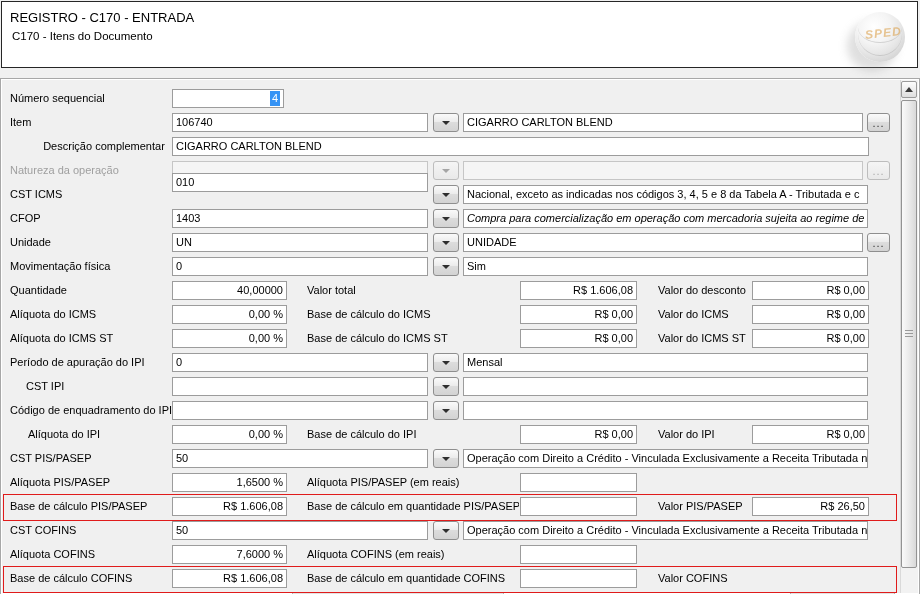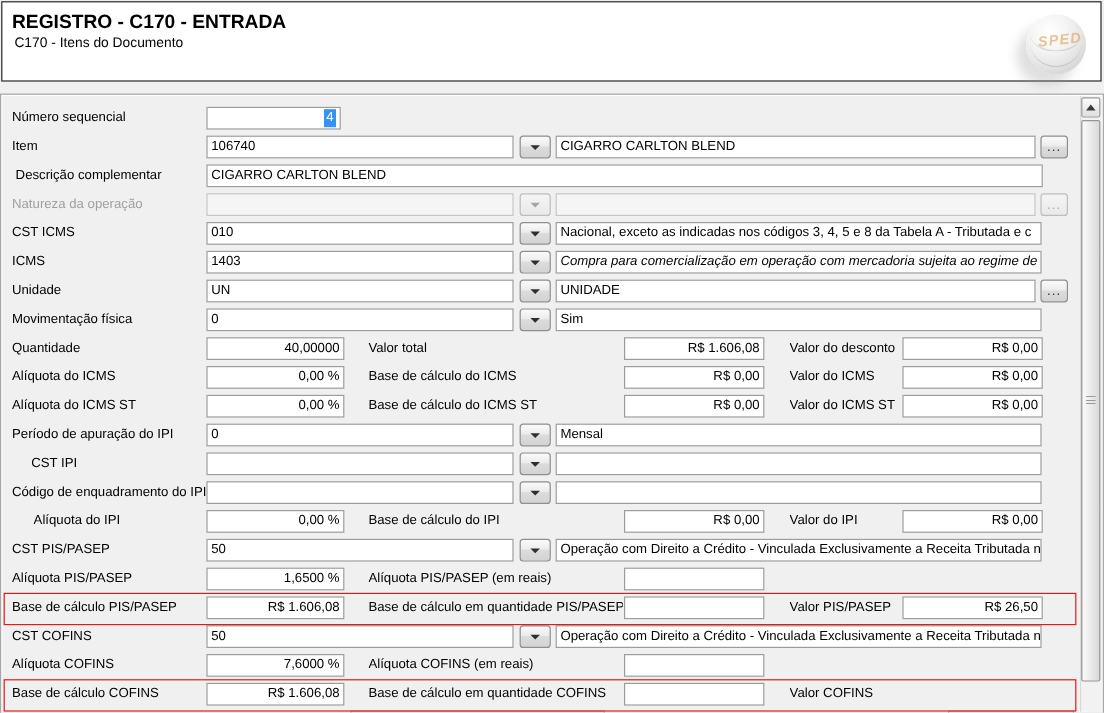--- a/index.html
+++ b/index.html
@@ -8,21 +8,21 @@
     background:#f0f0f0;
     font-family:"Liberation Sans", sans-serif;
     font-size:11px;color:#000;
     -webkit-font-smoothing:antialiased;
   }
   
   .header{
     position:absolute;left:1px;top:1px;width:915px;height:65px;
     background:#ffffff;border:1px solid #262626;
   }
-  .header .title{position:absolute;left:8px;top:8px;font-size:16px;font-weight:bold;}
+  .header .title{position:absolute;left:8px;top:8px;font-size:13px;font-weight:normal;}
   .header .subtitle{position:absolute;left:10px;top:28px;font-size:11.5px;}
   .logo{
     position:absolute;right:12px;top:10px;width:50px;height:50px;border-radius:50%;
     background:radial-gradient(circle at 38% 30%, #ffffff 0%, #f4f4f4 35%, #e6e6e6 58%, #d2d2d2 82%, #c9c9c9 100%);
     box-shadow:-8px 9px 9px rgba(150,150,150,.30);
   }
   .logo::before, .logo::after{
     content:"";position:absolute;left:3px;right:3px;height:60%;
     border-bottom:1px solid rgba(150,150,150,.35);border-radius:50%;
   }
@@ -102,38 +102,38 @@
     <div class="box right" style="left: 171px; top: 10px; width: 112px;"><span class="sel">4</span></div>
     <div class="lbl" style="left: 9px; top: 34px; width: 162px;">Item</div>
     <div class="box" style="left: 171px; top: 34px; width: 256px;">106740</div>
     <div class="btn" style="left: 432px; top: 34px; width: 26px;">
       <span class="arr"></span>
     </div>
     <div class="box" style="left: 462px; top: 34px; width: 400px;">CIGARRO CARLTON BLEND</div>
     <div class="btn" style="left: 866px; top: 34px; width: 23px;">
       <span class="dots">...</span>
     </div>
-    <div class="lbl" style="left: 12px; top: 58px; width: 160px;">Descrição complementar</div>
+    <div class="lbl" style="left: 23px; top: 58px; width: 160px; text-align: center;">Descrição complementar</div>
     <div class="box" style="left: 171px; top: 58px; width: 697px;">CIGARRO CARLTON BLEND</div>
     <div class="lbl disabled" style="left: 9px; top: 82px; width: 162px;">Natureza da operação</div>
     <div class="box disabled" style="left: 171px; top: 82px; width: 256px;"></div>
     <div class="btn disabled" style="left: 432px; top: 82px; width: 26px;">
       <span class="arr"></span>
     </div>
     <div class="box disabled" style="left: 462px; top: 82px; width: 400px;"></div>
     <div class="btn disabled" style="left: 866px; top: 82px; width: 23px;">
       <span class="dots">...</span>
     </div>
     <div class="lbl" style="left: 9px; top: 106px; width: 162px;">CST ICMS</div>
-    <div class="box" style="left: 171px; top: 106px; width: 256px;">010</div>
+    <div class="box" style="left: 171px; top: 94px; width: 256px;">010</div>
     <div class="btn" style="left: 432px; top: 106px; width: 26px;">
       <span class="arr"></span>
     </div>
     <div class="box" style="left: 462px; top: 106px; width: 405px;">Nacional, exceto as indicadas nos códigos 3, 4, 5 e 8 da Tabela A - Tributada e c</div>
-    <div class="lbl" style="left: 9px; top: 130px; width: 162px;">ICMS</div>
+    <div class="lbl" style="left: 9px; top: 130px; width: 162px;">CFOP</div>
     <div class="box" style="left: 171px; top: 130px; width: 256px;">1403</div>
     <div class="btn" style="left: 432px; top: 130px; width: 26px;">
       <span class="arr"></span>
     </div>
     <div class="box" style="left: 462px; top: 130px; width: 405px; font-style: italic;">Compra para comercialização em operação com mercadoria sujeita ao regime de</div>
     <div class="lbl" style="left: 9px; top: 154px; width: 162px;">Unidade</div>
     <div class="box" style="left: 171px; top: 154px; width: 256px;">UN</div>
     <div class="btn" style="left: 432px; top: 154px; width: 26px;">
       <span class="arr"></span>
     </div>

